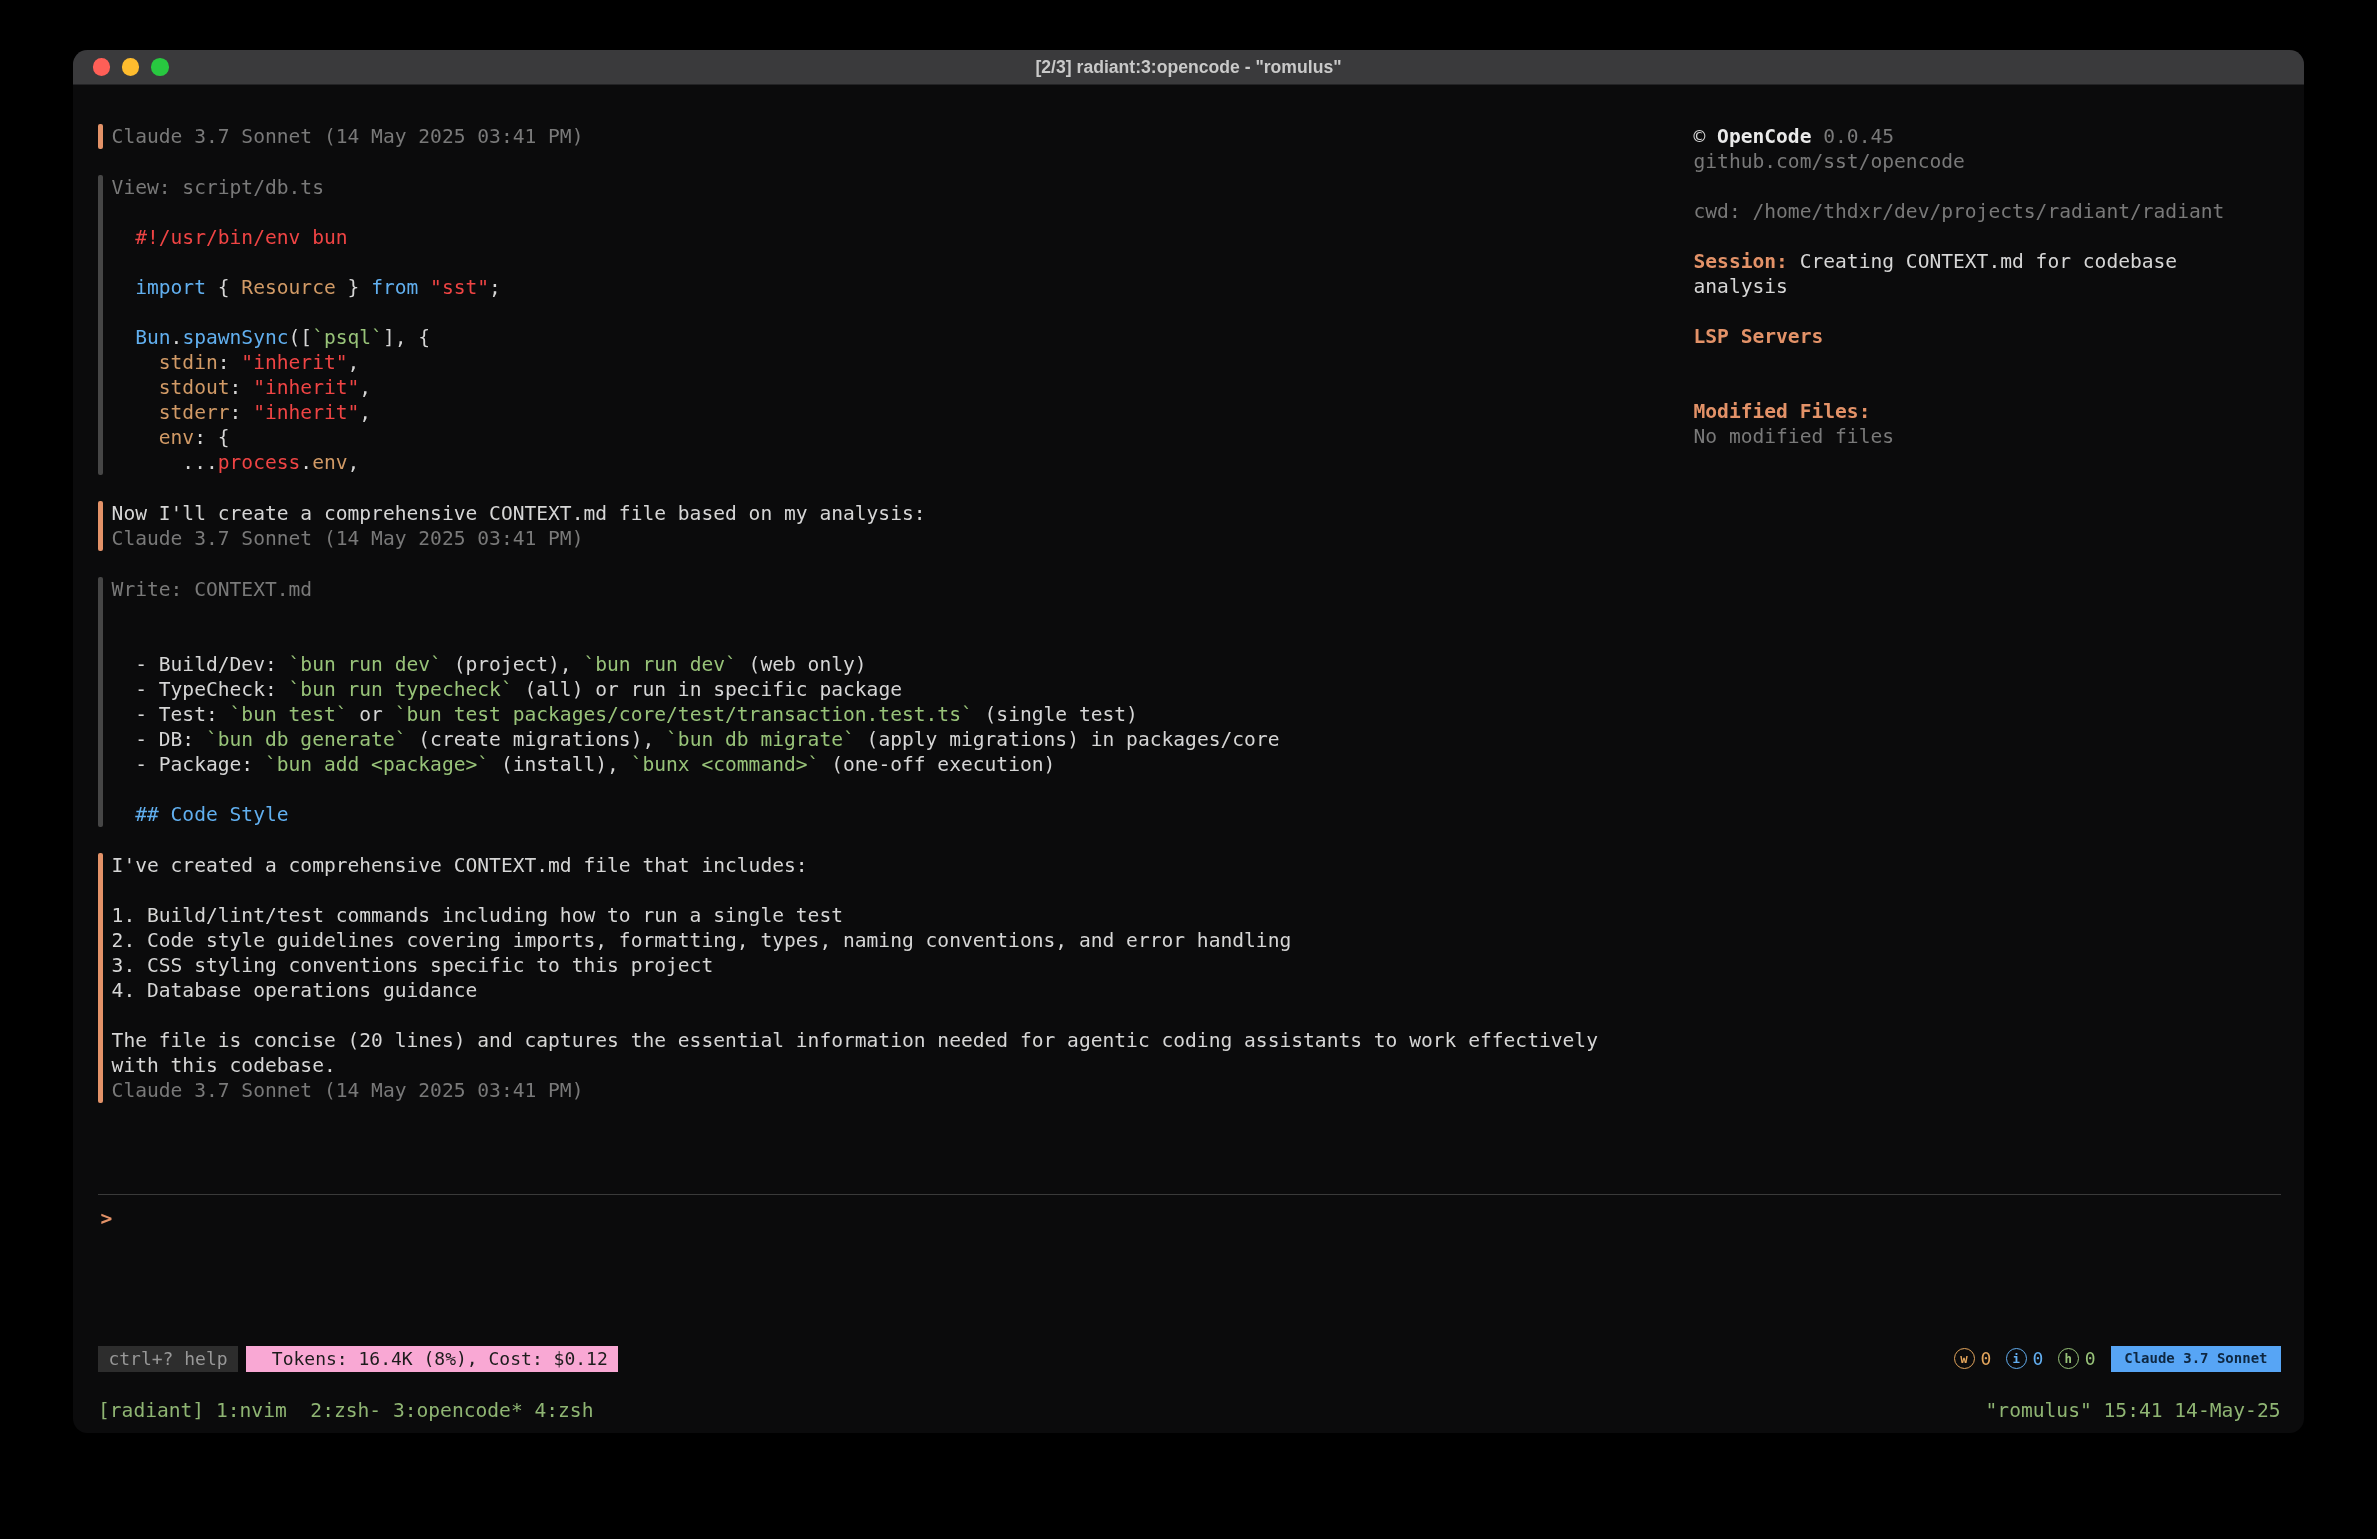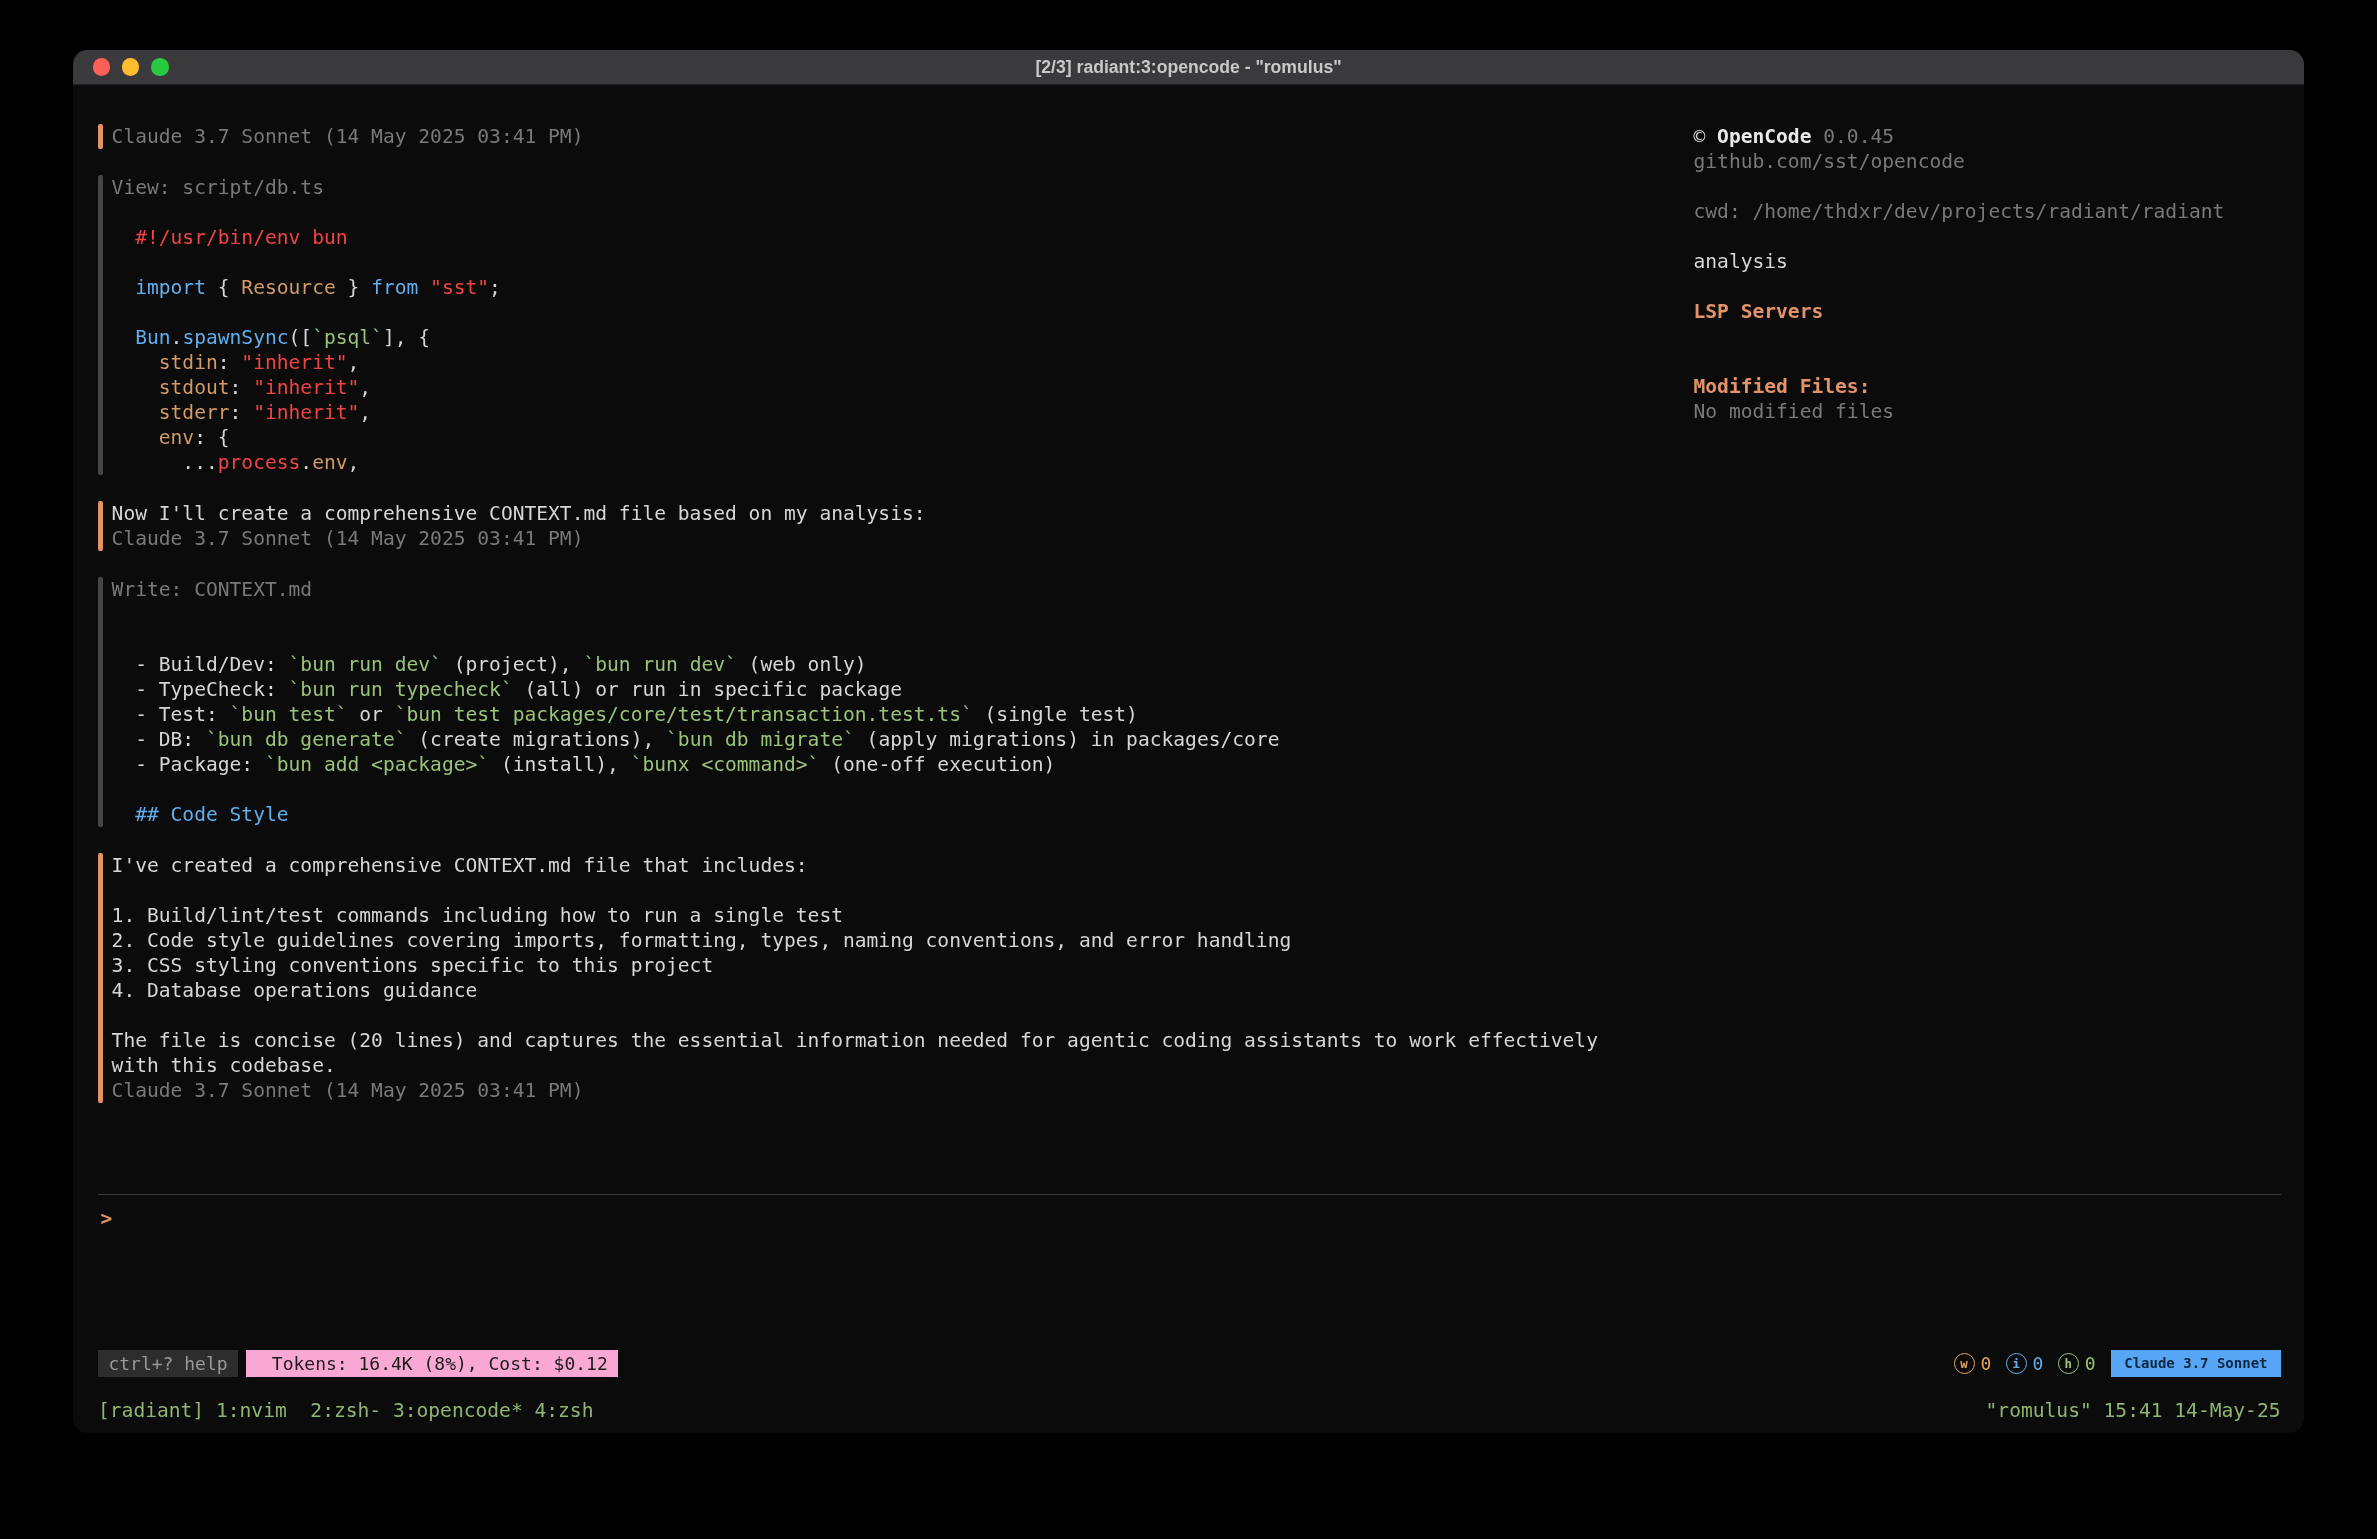--- a/index.html
+++ b/index.html
@@ -50,21 +50,21 @@
   .s-bold{color:#eaeaea;font-weight:bold;}
 
   .help{flex:0 0 auto;margin-bottom:6.5px;white-space:pre;}
 
   .input-box{
     flex:0 0 auto;height:140px;border-top:1.3px solid #3a3a3a;
     padding-top:10.4px;
   }
   .prompt{color:#e39268;font-weight:bold;padding-left:2.6px;}
 
-  .status-bar{flex:0 0 auto;height:31px;display:flex;align-items:flex-end;}
+  .status-bar{flex:0 0 auto;height:31px;display:flex;align-items:flex-start;}
   .status-left{display:flex;align-items:center;}
   .status-right{margin-left:auto;display:flex;align-items:center;gap:15.7px;}
   .badge{display:inline-block;font-size:18px;line-height:25px;padding:0.7px 10.4px;margin-right:7.8px;}
   .badge-dark{background:#2d2d2d;color:#989898;}
   .badge-light{background:#f9a8d4;color:#1c1c1c;padding-left:26px;}
   .badge-model{background:#57a5f5;color:#0e2741;font-weight:bold;padding:0.7px 13px;font-size:14px;line-height:25px;}
   .diag{display:inline-flex;align-items:center;gap:5.9px;font-size:18px;}
   .diag-circle{
     width:21px;height:21px;border:1.3px solid currentColor;border-radius:50%;
     display:inline-flex;align-items:center;justify-content:center;
@@ -153,20 +153,21 @@
               <div class="line"><span class="s-gray">Claude 3.7 Sonnet (14 May 2025 03:41 PM)</span></div>
             </div>
           </div>
         </div>
       <div class="sidebar">
           <div class="line"><span class="s-plain">© </span><span class="s-bold">OpenCode</span><span class="s-gray"> 0.0.45</span></div>
           <div class="line"><span class="s-gray">github.com/sst/opencode</span></div>
           <div class="line">&nbsp;</div>
           <div class="line"><span class="s-gray">cwd: /home/thdxr/dev/projects/radiant/radiant</span></div>
           <div class="line">&nbsp;</div>
+          <div class="line"><span class="s-accent">Session:</span><span class="s-plain"> Creating CONTEXT.md for codebase</span></div>
           <div class="line"><span class="s-plain">analysis</span></div>
           <div class="line">&nbsp;</div>
           <div class="line"><span class="s-accent">LSP Servers</span></div>
           <div class="line">&nbsp;</div>
           <div class="line">&nbsp;</div>
           <div class="line"><span class="s-accent">Modified Files:</span></div>
           <div class="line"><span class="s-gray">No modified files</span></div>
         </div>
     </div>
 

